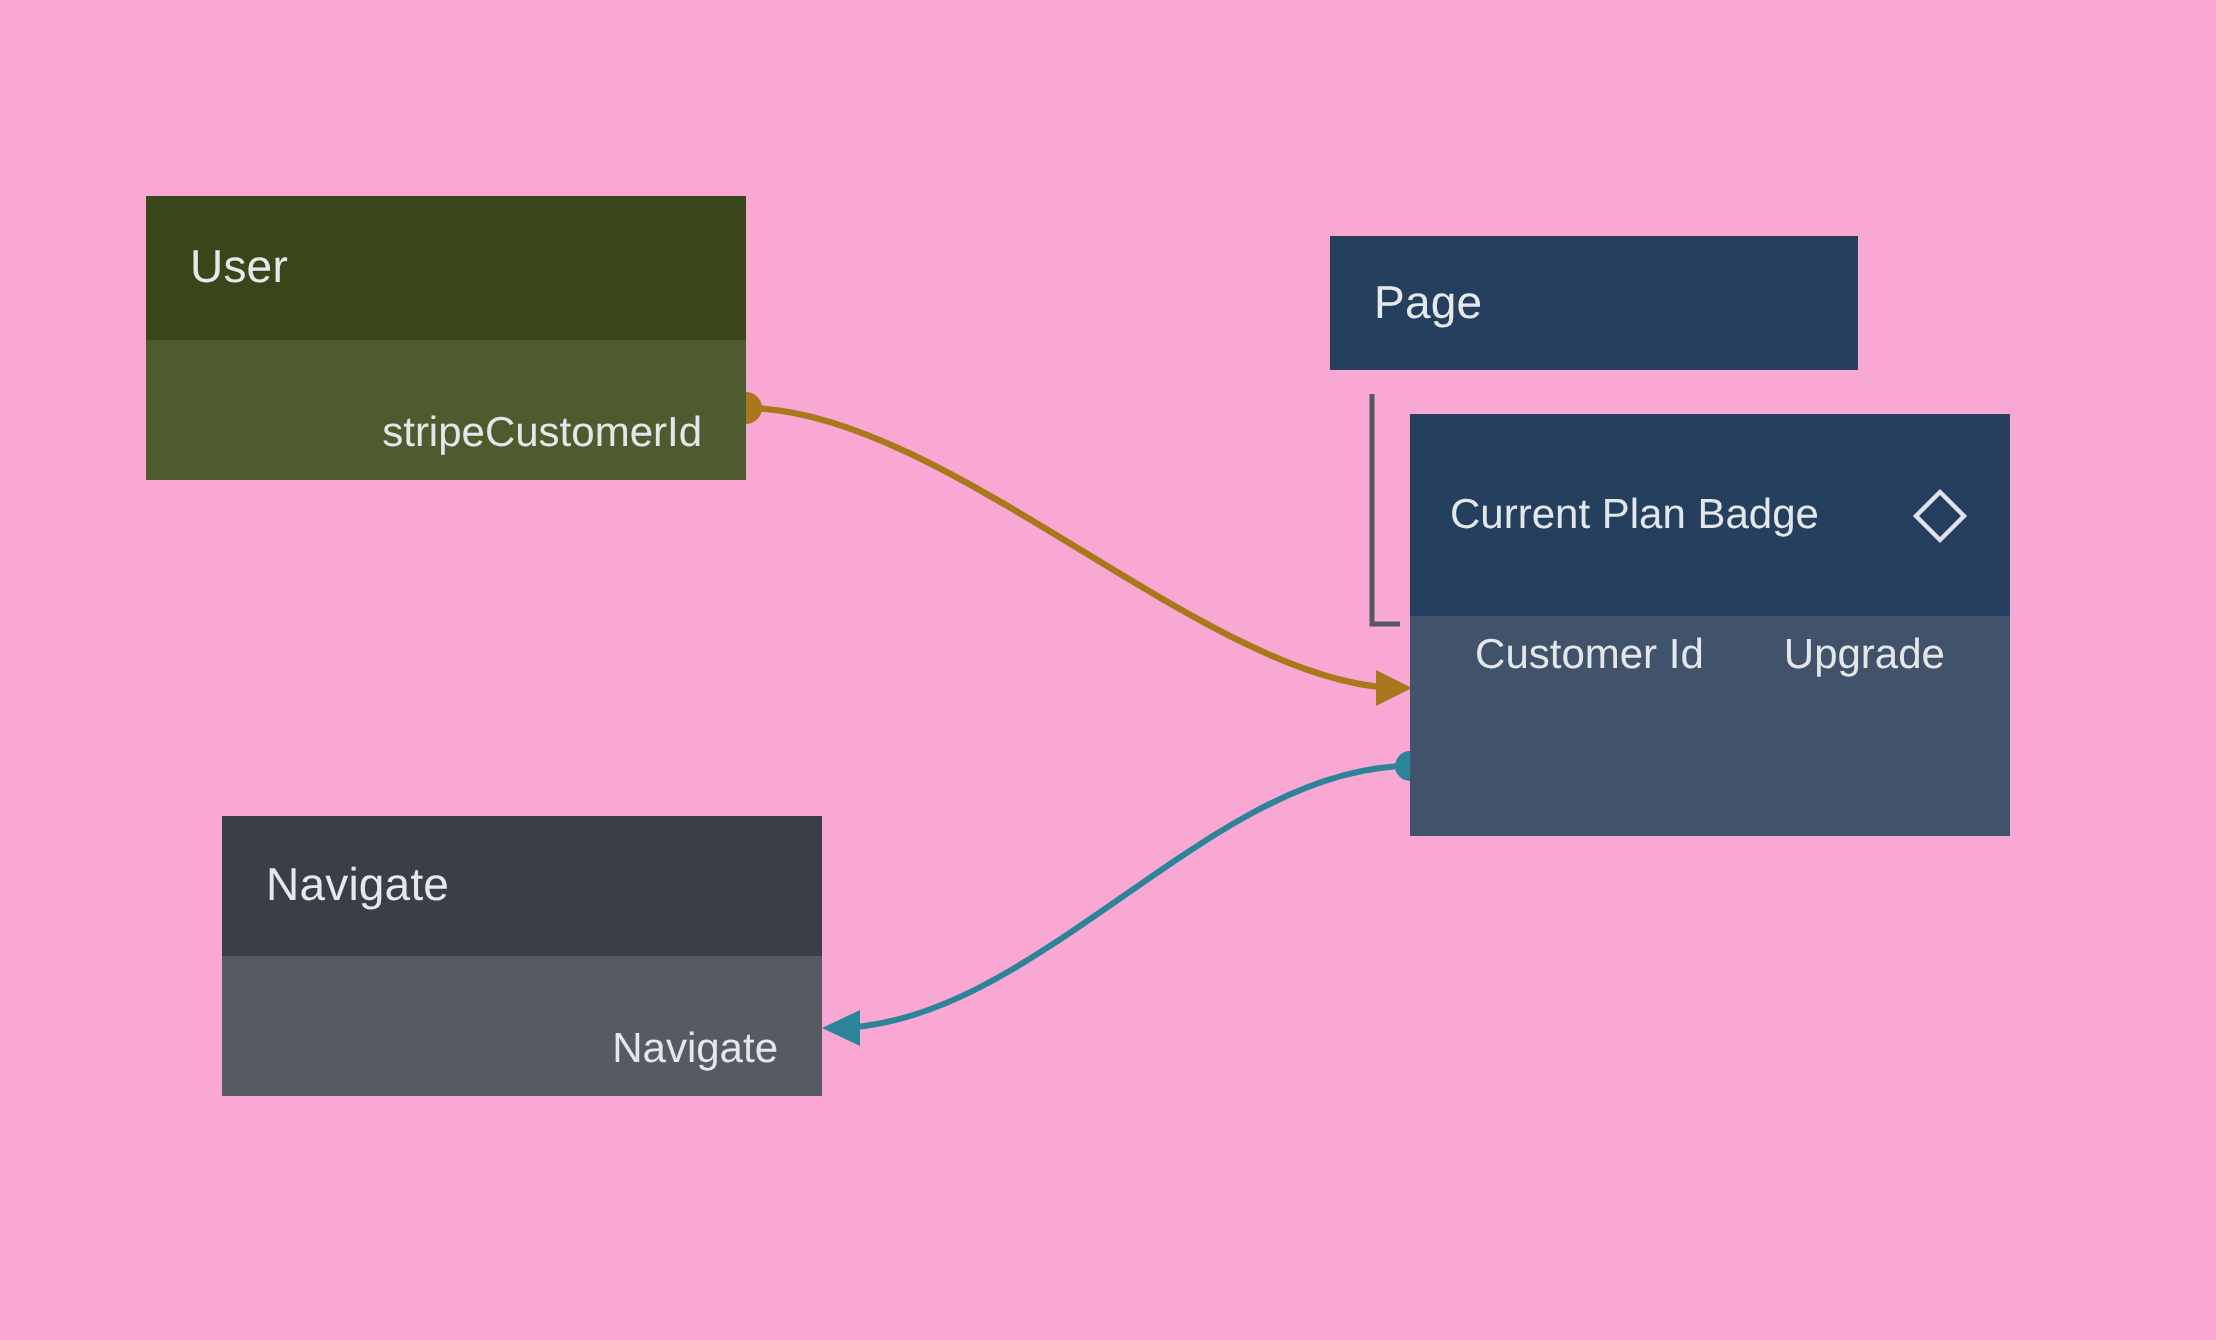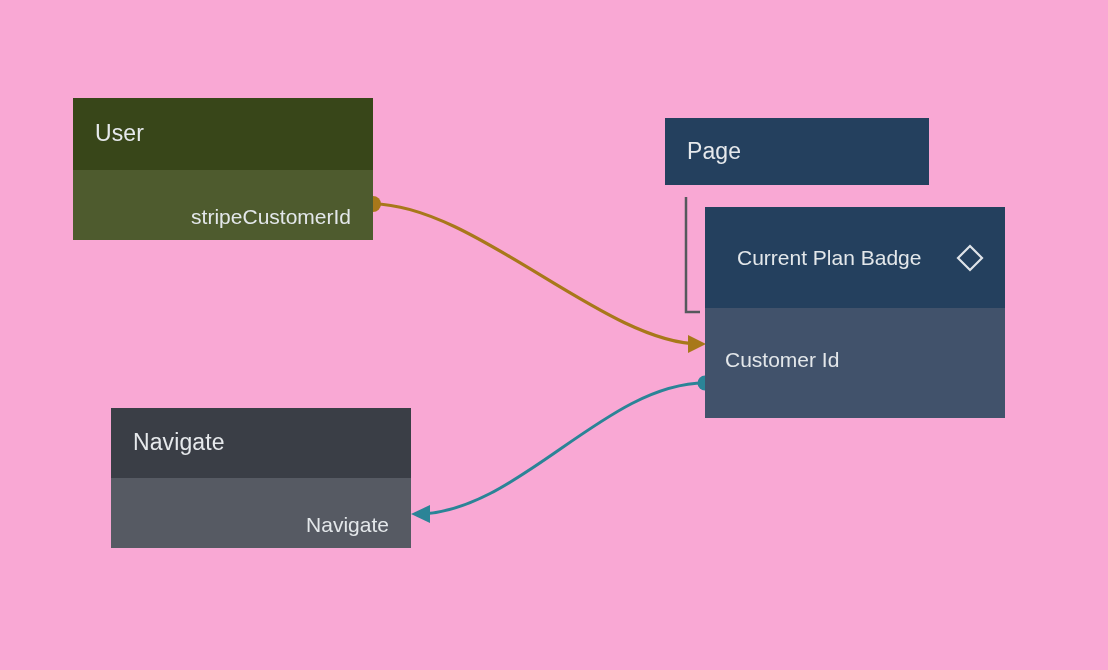--- a/index.html
+++ b/index.html
@@ -85,28 +85,27 @@
     display: flex;
     align-items: center;
     justify-content: space-between;
     padding: 0 20px 0 20px;
   }
   #node-page-inner .plan-label {
     font-size: 21px;
     color: #e3e7ea;
     line-height: 1.42;
     max-width: 200px;
-    margin-left: 12px;
   }
   #node-page-inner .fields-section {
     box-sizing: border-box;
     height: 110px;
     background: #41526b;
     display: flex;
-    flex-direction: column;
+    flex-direction: row;
     justify-content: center;
     padding-bottom: 6px;
   }
   #node-page-inner .fields-section .row { height: 40px; padding: 0 20px; }
 
   
   #node-navigate { left: 111px; top: 408px; width: 300px; height: 140px; }
   #node-navigate .node-header { height: 70px; background: #3a3e46; }
   #node-navigate .node-body   { height: 70px; background: #565a63; }
 
@@ -158,20 +157,23 @@
       <span>
         <svg class="diamond-icon" width="30" height="30" viewBox="0 0 30 30" xmlns="http://www.w3.org/2000/svg">
           <polygon points="15,3 27,15 15,27 3,15" fill="none" stroke="#dfe3e8" stroke-width="2.2" stroke-linejoin="miter"></polygon>
         </svg>
       </span>
     </div>
     <div class="fields-section">
       <div class="row left">
         <span>Customer Id</span>
       </div>
+      <div class="row left">
+        <span>Upgrade</span>
+      </div>
     </div>
   </div>
 
   <div class="node" id="node-navigate">
     <div class="node-header">
       <span class="title">Navigate</span>
     </div>
     <div class="node-body">
       <div class="row right">
         <span>Navigate</span>

